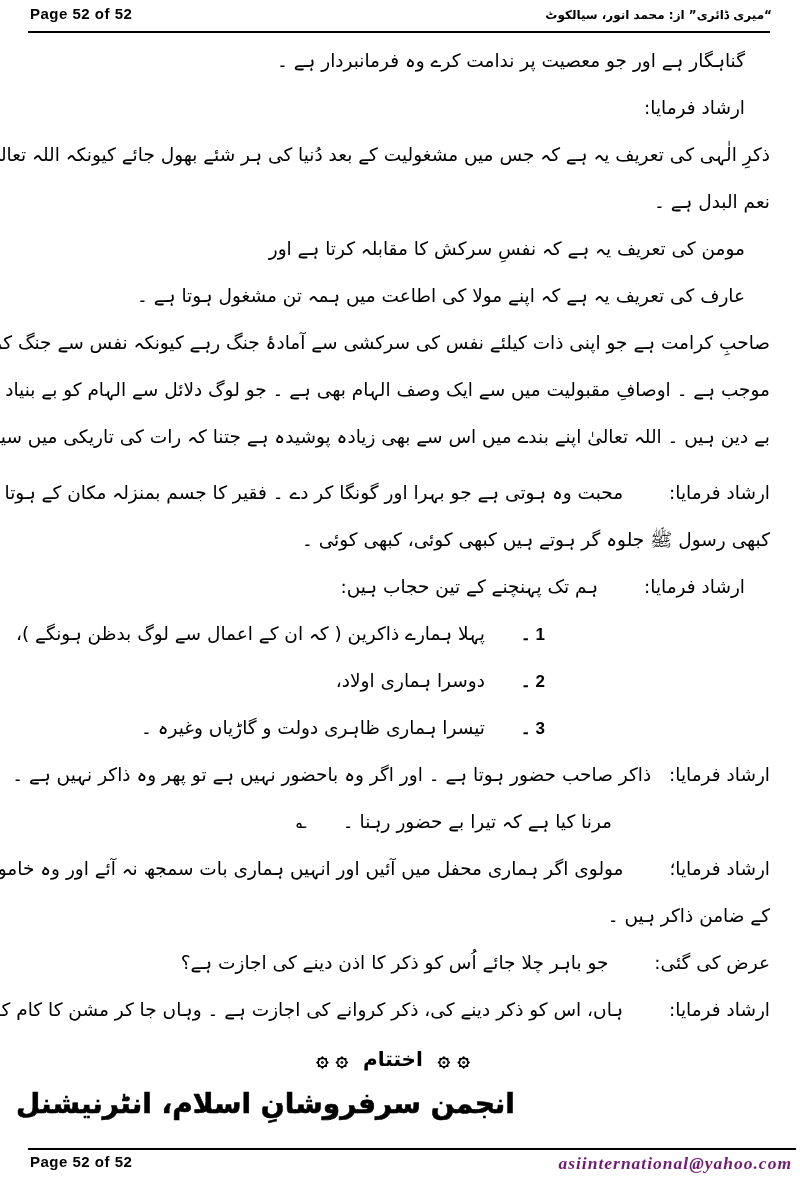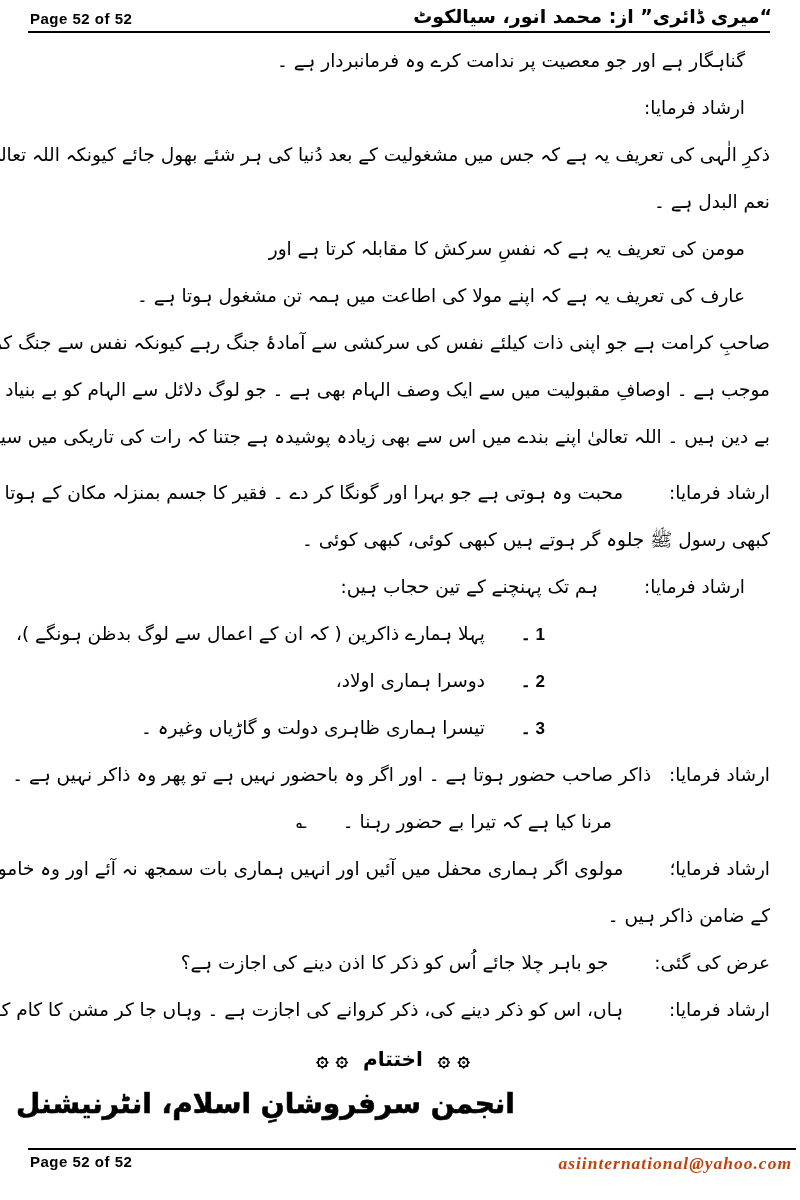--- a/index.html
+++ b/index.html
@@ -6,21 +6,21 @@
   .page {
     position:relative; width:800px; height:1200px; background:#ffffff;
     font-family:"DejaVu Sans", sans-serif; color:#000; overflow:hidden;
   }
 
   
   .header { position:absolute; top:5px; left:30px; right:28px;
     display:flex; justify-content:space-between; align-items:flex-end; }
   .page-num { font-family:"Liberation Sans", sans-serif; font-weight:bold;
     font-size:15px; letter-spacing:0.5px; }
-  .doc-title { direction:rtl; font-size:19px; font-weight:bold; }
+  .doc-title { direction:rtl; font-size:12px; font-weight:bold; }
   .rule { position:absolute; left:28px; height:2px; background:#000; }
   .rule-top { top:31px; width:742px; }
   .rule-bottom { top:1148px; width:768px; }
 
   
   .bodytext { position:absolute; top:37px; left:16px; right:30px; }
   .line { direction:rtl; text-align:right; height:47px; line-height:47px;
     font-size:18.5px; white-space:nowrap; }
   .ind { padding-right:25px; }
   .list-item { padding-right:225px; }
@@ -38,21 +38,21 @@
   .ending-row .stars { letter-spacing:4px; font-size:21px; }
   .ending-row .word { margin:0 8px; }
   .org-title { direction:rtl; text-align:left; font-weight:900;
     font-size:28px; margin-top:8px; height:42px; line-height:42px;
     -webkit-text-stroke:0.6px #000; }
 
   
   .footer { position:absolute; top:1153px; left:30px; right:8px;
     display:flex; justify-content:space-between; align-items:flex-start; }
   .email { font-family:"Liberation Serif", serif; font-style:italic;
-    font-weight:bold; font-size:17.5px; color:#c2410c; text-decoration:none;
+    font-weight:bold; font-size:17.5px; color:#701a75; text-decoration:none;
     letter-spacing:1px; }
 </style>
 </head>
 <body>
 
 <div class="page">
 
   <div class="header">
     <span class="page-num">Page 52  of 52</span>
     <span class="doc-title">“میری ڈائری” از: محمد انور، سیالکوٹ</span>

